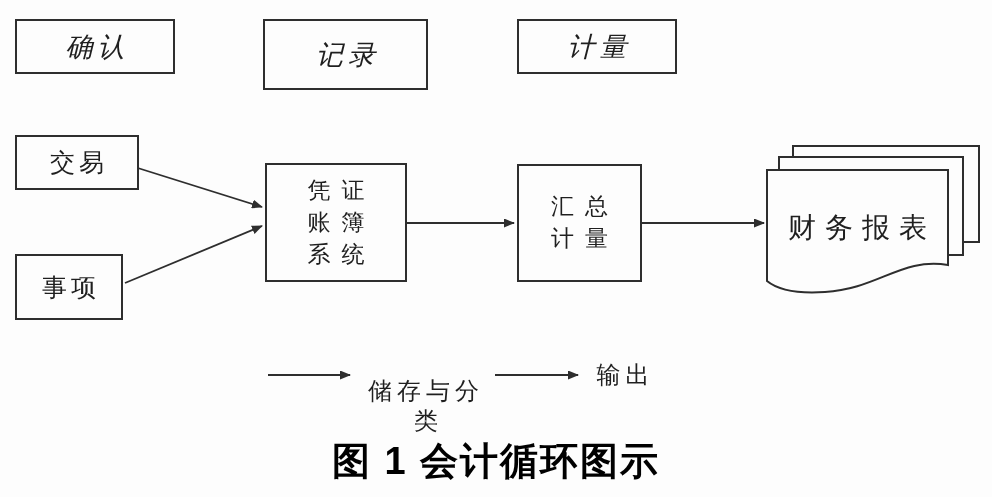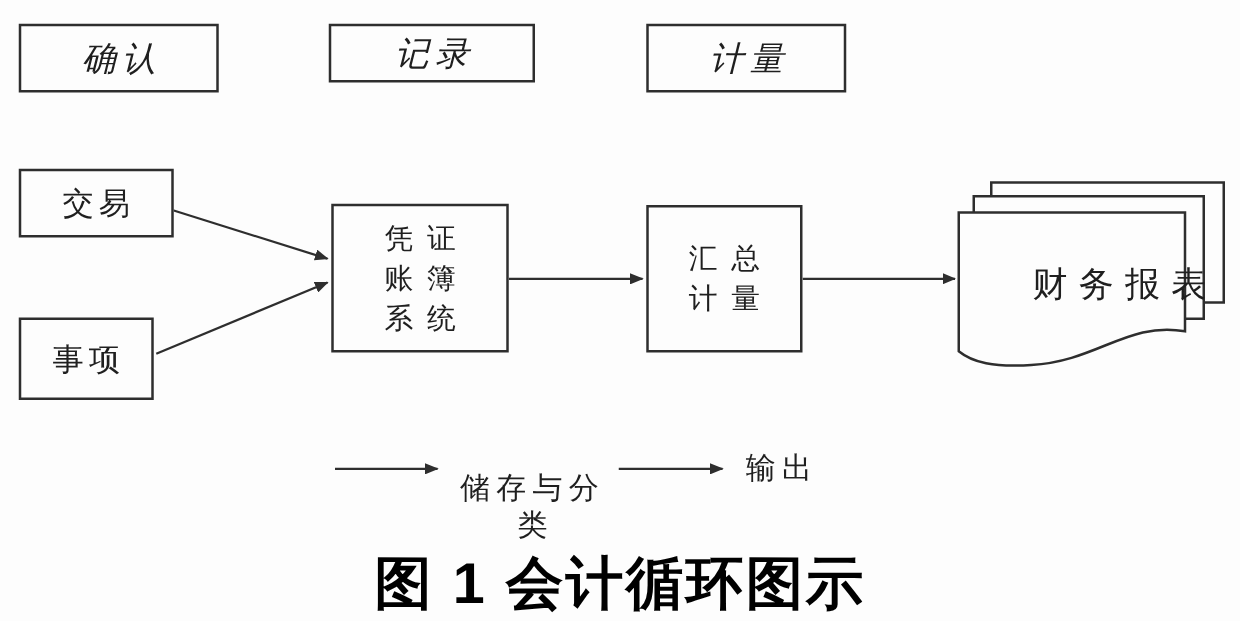--- a/index.html
+++ b/index.html
@@ -68,31 +68,30 @@
     line-height: 30px;
   }
   .float-label .lbl { letter-spacing: 5px; margin-right: -5px; }
   .statements-label {
     position: absolute;
     left: 767px; top: 210px;
     width: 181px; height: 36px;
     display: flex; align-items: center; justify-content: center;
     color: var(--text);
     font-size: 28px;
-    padding-left: 38px;
   }
   .statements-label .lbl { letter-spacing: 9px; margin-right: -9px; }
   .caption {
     position: absolute;
     left: 0; right: 0;
     top: 436px;
     text-align: center;
     font-family: "Liberation Sans", sans-serif;
     font-weight: 700;
-    font-size: 46px;
+    font-size: 38px;
     color: var(--caption);
     letter-spacing: 2px;
   }
 </style>
 </head>
 <body>
 
 <div class="canvas">
 
   <svg class="layer" viewBox="0 0 992 497">
@@ -112,21 +111,21 @@
     <line class="ln" x1="125" y1="283" x2="262" y2="226" marker-end="url(#arrow)"></line>
     <line class="ln" x1="407" y1="223" x2="514" y2="223" marker-end="url(#arrow)"></line>
     <line class="ln" x1="642" y1="223" x2="764" y2="223" marker-end="url(#arrow)"></line>
     <line class="ln" x1="268" y1="375" x2="350" y2="375" marker-end="url(#arrow)"></line>
     <line class="ln" x1="495" y1="375" x2="578" y2="375" marker-end="url(#arrow)"></line>
   </svg>
 
   <div class="box stage-box" style="left:15px; top:19px; width:160px; height:55px;">
     <span class="lbl">确认</span>
   </div>
-  <div class="box stage-box" style="left:263px; top:19px; width:165px; height:47px;">
+  <div class="box stage-box" style="left:263px; top:19px; width:165px; height:71px;">
     <span class="lbl">记录</span>
   </div>
   <div class="box stage-box" style="left:517px; top:19px; width:160px; height:55px;">
     <span class="lbl">计量</span>
   </div>
 
   <div class="box small-box" style="left:15px; top:135px; width:124px; height:55px;">
     <span class="lbl">交易</span>
   </div>
   <div class="box small-box" style="left:15px; top:254px; width:108px; height:66px;">

